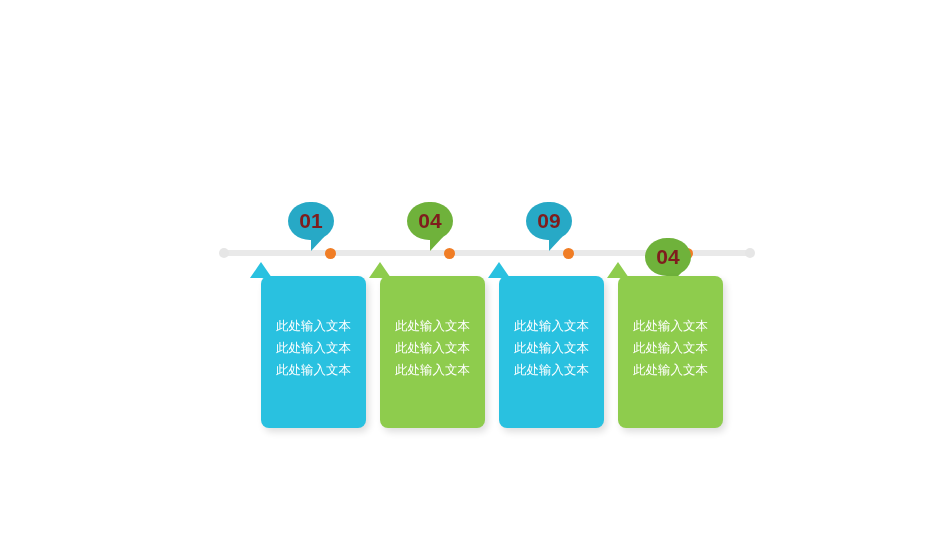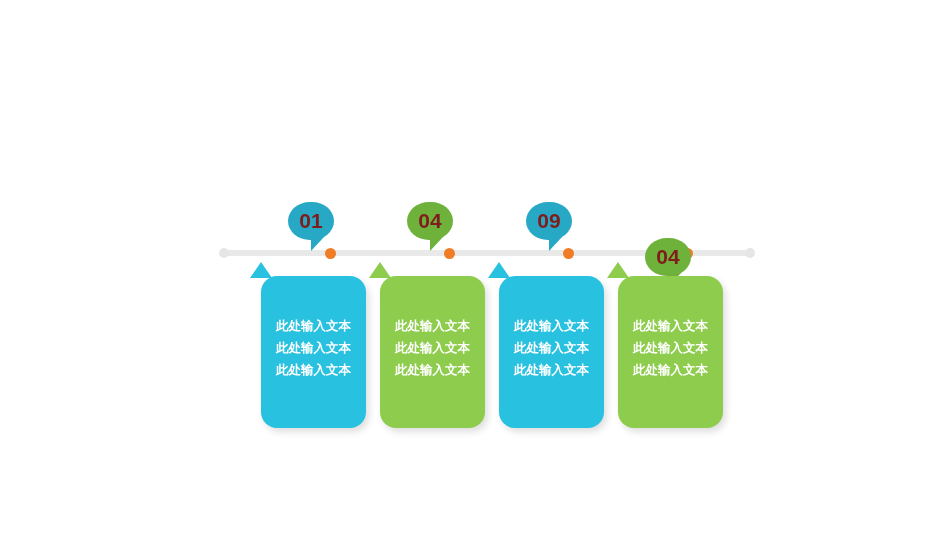--- a/index.html
+++ b/index.html
@@ -102,29 +102,28 @@
     border-right: 11px solid transparent;
     border-bottom: 16px solid currentColor;
     z-index: 2;
   }
   .card-body {
     position: absolute;
     top: 14px;
     left: 0;
     width: 105px;
     height: 152px;
-    border-radius: 16px;
+    border-radius: 8px;
     background: currentColor;
     box-shadow: 3px 4px 7px rgba(0,0,0,0.13);
     display: flex;
     flex-direction: column;
     align-items: center;
     justify-content: center;
     box-sizing: border-box;
-    font-weight: bold;
   }
   .card-wrap.teal  { color: #29c1e0; }
   .card-wrap.green { color: #8ecc4d; }
 
   .card-lines {
     display: block;
     text-align: center;
     position: relative;
     top: -4px;
   }

